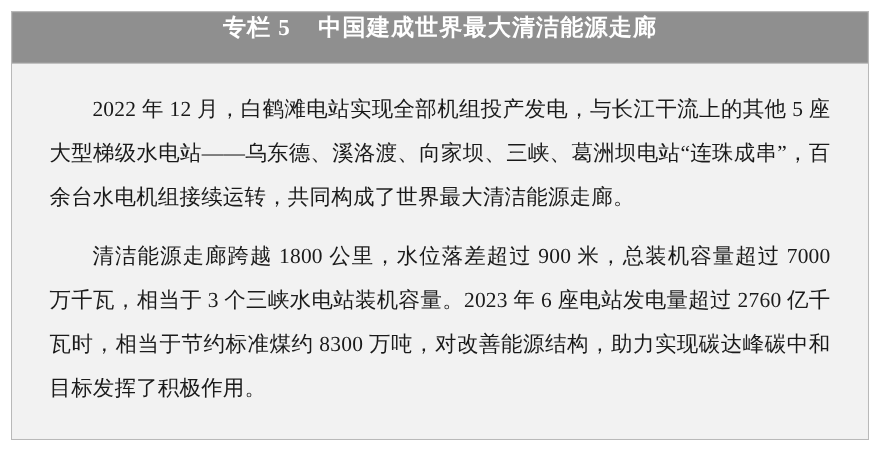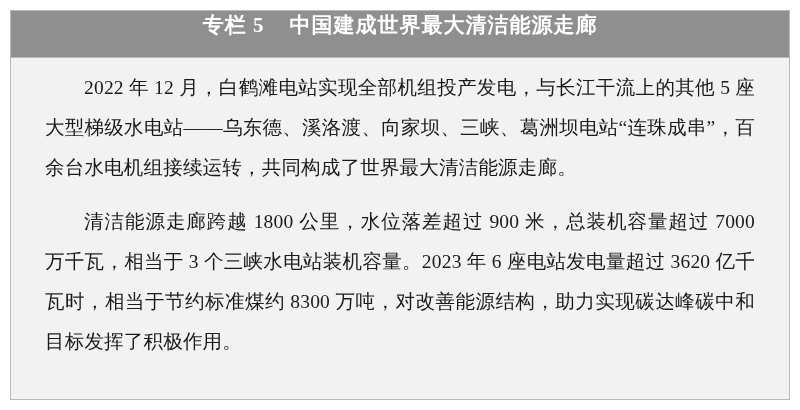--- a/index.html
+++ b/index.html
@@ -36,21 +36,21 @@
   }
   .box-title {
     font-size: 21px;
     font-weight: bold;
     letter-spacing: 1px;
     white-space: pre;
     font-family: "Liberation Serif", "DejaVu Serif", serif;
   }
   .box-body {
     flex: 1;
-    padding: 10px 34px 10px 34px;
+    padding: 22px 34px 10px 34px;
     background: #f2f2f2;
   }
   .para {
     font-size: 19.5px;
     line-height: 40px;
     color: #1a1a1a;
     text-indent: 2em;
     text-align: justify;
     margin: 0 0 14px 0;
     letter-spacing: 0.2px;
@@ -61,15 +61,15 @@
 </style>
 </head>
 <body>
 
 <div class="box">
   <div class="box-header">
     <div class="box-title">专栏 5    中国建成世界最大清洁能源走廊</div>
   </div>
   <div class="box-body">
     <p class="para">2022 年 12 月，白鹤滩电站实现全部机组投产发电，与长江干流上的其他 5 座大型梯级水电站——乌东德、溪洛渡、向家坝、三峡、葛洲坝电站“连珠成串”，百余台水电机组接续运转，共同构成了世界最大清洁能源走廊。</p>
-    <p class="para">清洁能源走廊跨越 1800 公里，水位落差超过 900 米，总装机容量超过 7000 万千瓦，相当于 3 个三峡水电站装机容量。2023 年 6 座电站发电量超过 3620 亿千瓦时，相当于节约标准煤约 8300 万吨，对改善能源结构，助力实现碳达峰碳中和目标发挥了积极作用。</p>
+    <p class="para">清洁能源走廊跨越 1800 公里，水位落差超过 900 米，总装机容量超过 7000 万千瓦，相当于 3 个三峡水电站装机容量。2023 年 6 座电站发电量超过 2760 亿千瓦时，相当于节约标准煤约 8300 万吨，对改善能源结构，助力实现碳达峰碳中和目标发挥了积极作用。</p>
   </div>
 </div>
 
 </body></html>

